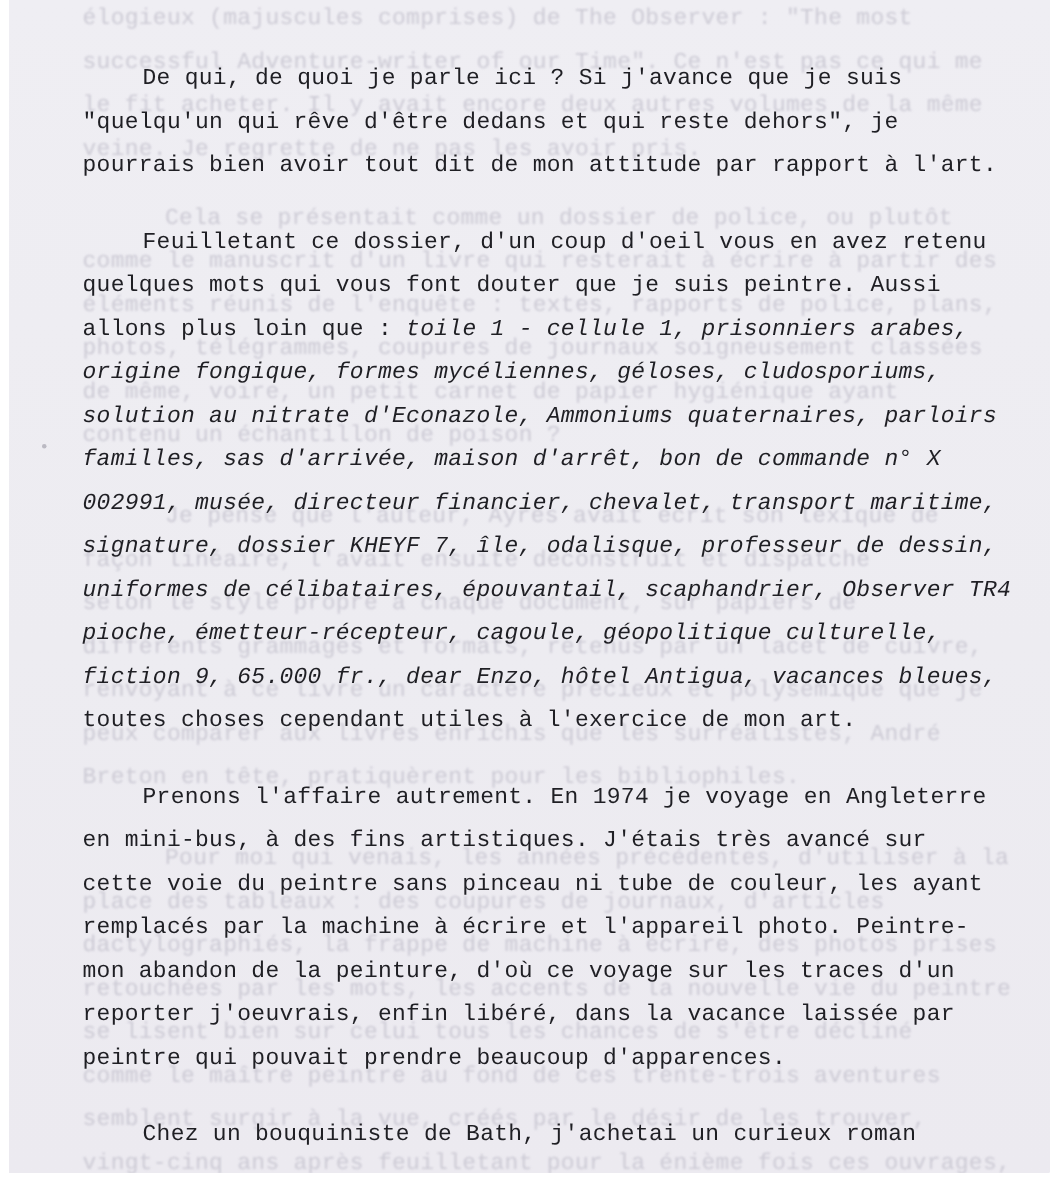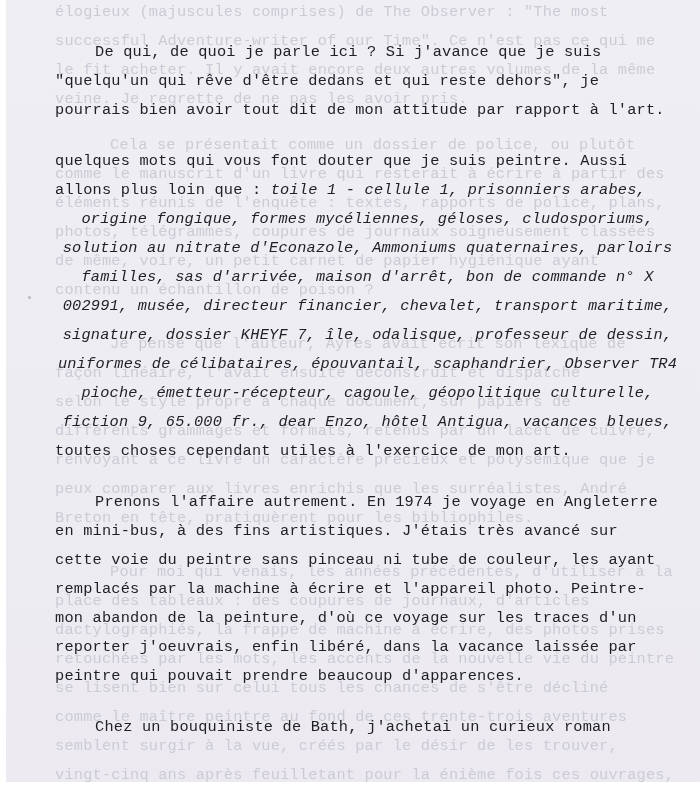--- a/index.html
+++ b/index.html
@@ -14,21 +14,21 @@
     box-shadow:0 0 6px rgba(40,40,60,0.10);
     padding-left:42px;
   }
   .textcol{position:absolute;left:49px;top:38px;width:625px;color:#1f1f24;}
   .line{
     height:29px;line-height:29px;font-size:15.3px;white-space:pre;
     letter-spacing:0.2px;
   }
   .indent{padding-left:40px;}
   .para{margin:0 0 22px 0;}
-  .it{font-style:italic;text-align:center;}
+  .it{font-style:italic;}
   .ghostlayer{position:absolute;left:0;top:0;width:679px;height:782px;pointer-events:none;}
   .ghost{
     position:absolute;font-size:15.3px;line-height:29px;white-space:pre;
     color:#c7c5d0;filter:blur(0.6px);opacity:0.85;letter-spacing:0.2px;
   }
   .speck{position:absolute;left:22px;top:296px;width:3px;height:3px;background:#9a98a4;border-radius:50%;opacity:.6;}
 </style>
 </head>
 <body>
 
@@ -66,20 +66,21 @@
 
   <div class="textcol">
 
     <div class="para">
       <div class="line indent">De qui, de quoi je parle ici ? Si j'avance que je suis</div>
       <div class="line">"quelqu'un qui rêve d'être dedans et qui reste dehors", je</div>
       <div class="line">pourrais bien avoir tout dit de mon attitude par rapport à l'art.</div>
     </div>
 
     <div class="para">
+      <div class="line indent">Feuilletant ce dossier, d'un coup d'oeil vous en avez retenu</div>
       <div class="line">quelques mots qui vous font douter que je suis peintre. Aussi</div>
       <div class="line"><span>allons plus loin que : </span><span class="it">toile 1 - cellule 1, prisonniers arabes,</span></div>
       <div class="line it">origine fongique, formes mycéliennes, géloses, cludosporiums,</div>
       <div class="line it">solution au nitrate d'Econazole, Ammoniums quaternaires, parloirs</div>
       <div class="line it">familles, sas d'arrivée, maison d'arrêt, bon de commande n° X</div>
       <div class="line it">002991, musée, directeur financier, chevalet, transport maritime,</div>
       <div class="line it">signature, dossier KHEYF 7, île, odalisque, professeur de dessin,</div>
       <div class="line it">uniformes de célibataires, épouvantail, scaphandrier, Observer TR4</div>
       <div class="line it">pioche, émetteur-récepteur, cagoule, géopolitique culturelle,</div>
       <div class="line it">fiction 9, 65.000 fr., dear Enzo, hôtel Antigua, vacances bleues,</div>

